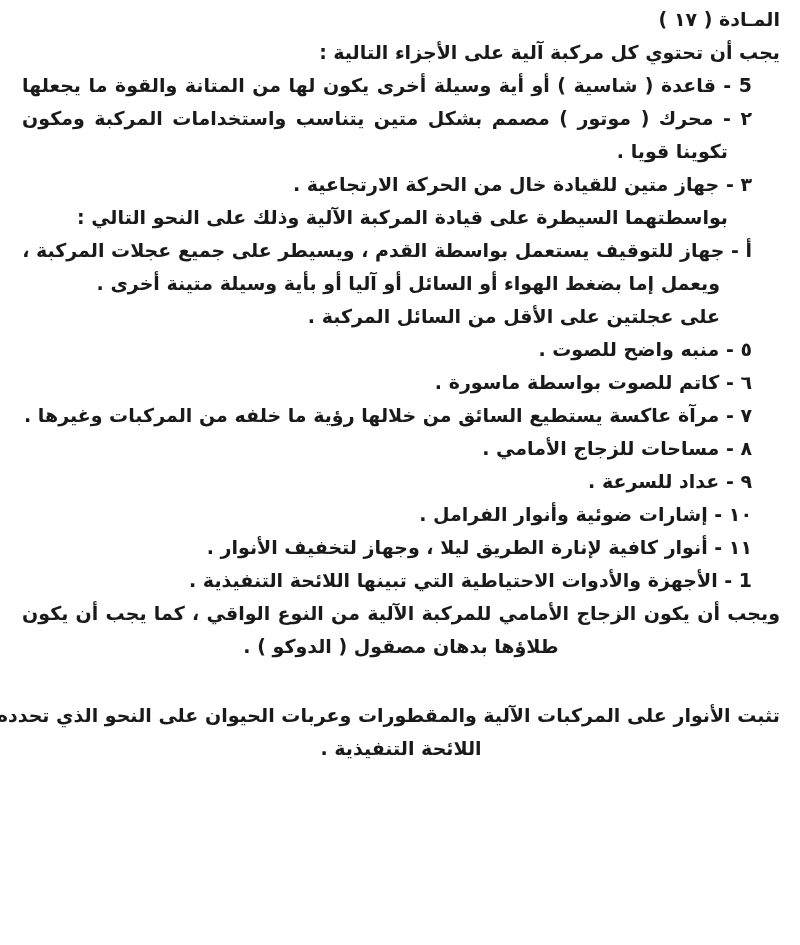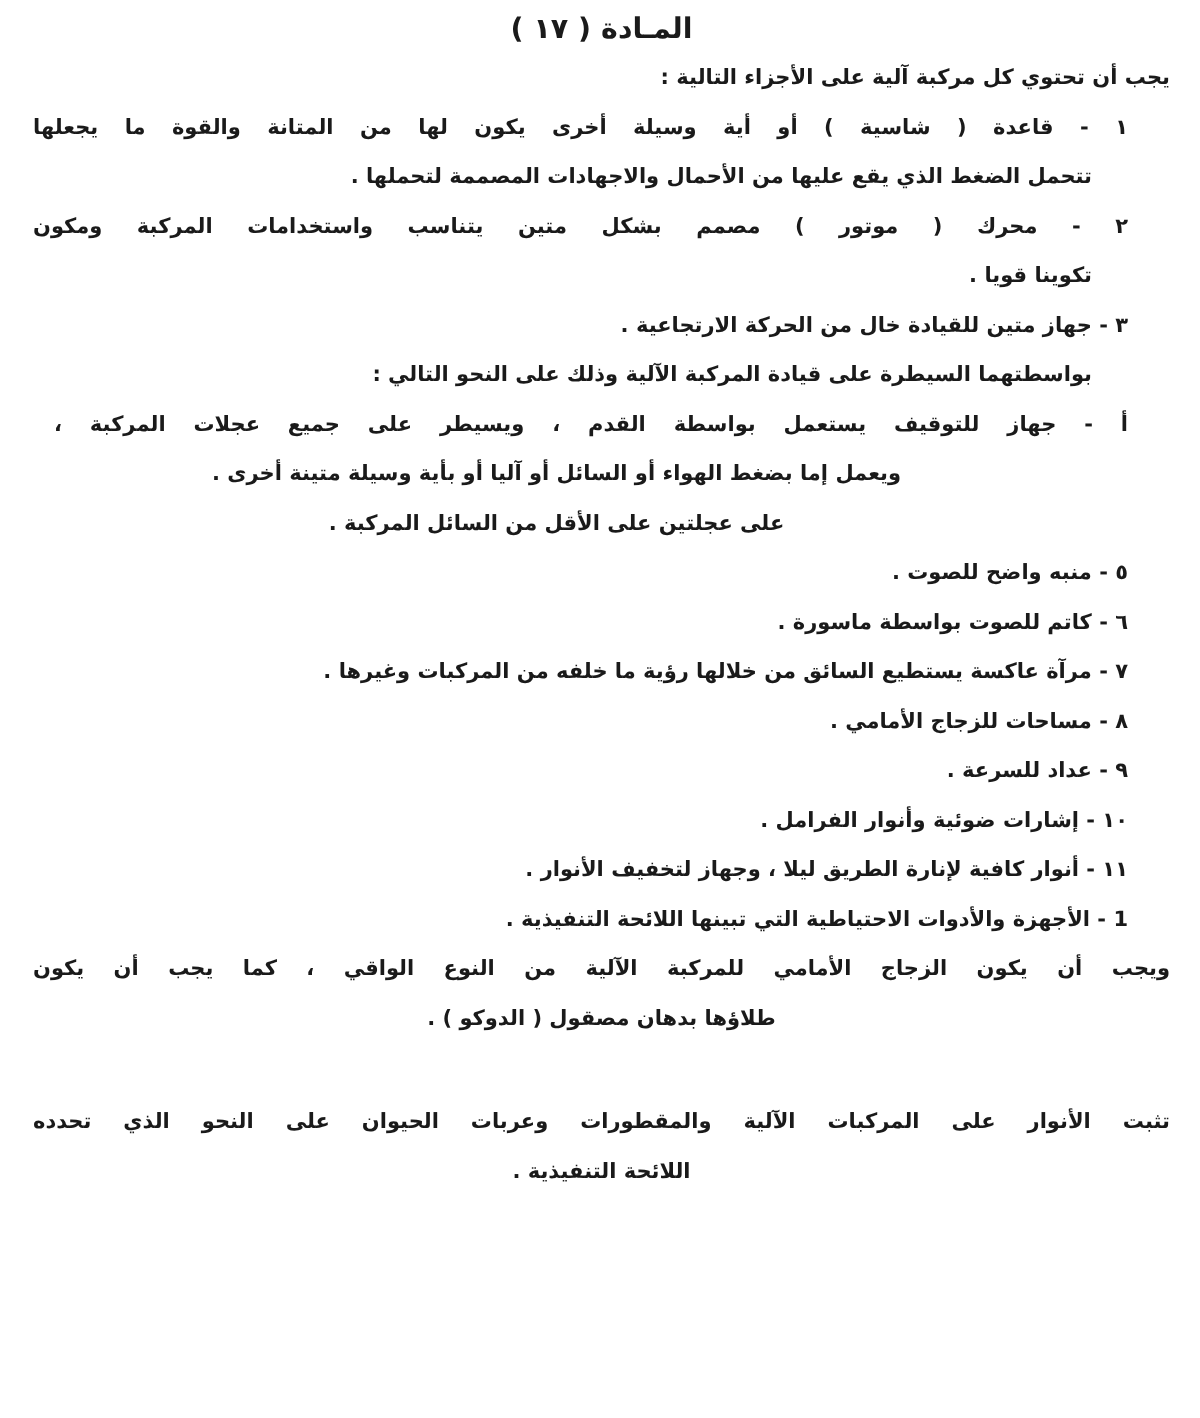--- a/index.html
+++ b/index.html
@@ -17,56 +17,55 @@
     }
     .page {
       position: relative;
       width: 800px;
       height: 945px;
       box-sizing: border-box;
       padding: 4px 20px 0 22px;
       direction: rtl;
     }
     .title {
-      text-align: center;
+      text-align: right;
       font-size: 19px;
       line-height: 30px;
       height: 32px;
       margin: 0;
     }
     .line {
-      font-size: 14px;
+      font-size: 19px;
       line-height: 33px;
       white-space: nowrap;
       margin: 0;
     }
     .intro { padding-right: 0; }
     .item { padding-right: 28px; }
     .item-cont { padding-right: 52px; }
     .sub { padding-right: 28px; margin-left: 14px; }
-    .sub-cont { padding-right: 60px; text-align: center; }
+    .sub-cont { padding-right: 60px; }
     .closing { padding-right: 0; text-align: center; }
     .justify {
       text-align: justify;
       text-align-last: justify;
     }
     .gap { height: 36px; }
   </style>
 </head>
 <body>
 
 <div class="page">
 
   <h1 class="title">المـادة ( ١٧ )</h1>
 
   <p class="line intro">يجب أن تحتوي كل مركبة آلية على الأجزاء التالية :</p>
 
   <div>
-    <p class="line item justify">١ - قاعدة ( شاسية ) أو أية وسيلة أخرى يكون لها من المتانة والقوة ما يجعلها</p>
-    <p class="line item-cont">تتحمل الضغط الذي يقع عليها من الأحمال والاجهادات المصممة لتحملها .</p>
+    <p class="line item justify">5 - قاعدة ( شاسية ) أو أية وسيلة أخرى يكون لها من المتانة والقوة ما يجعلها</p>
   </div>
 
   <div>
     <p class="line item justify">٢ - محرك ( موتور ) مصمم بشكل متين يتناسب واستخدامات المركبة ومكون</p>
     <p class="line item-cont">تكوينا قويا .</p>
   </div>
 
   <div>
     <p class="line item">٣ - جهاز متين للقيادة خال من الحركة الارتجاعية .</p>
   </div>

